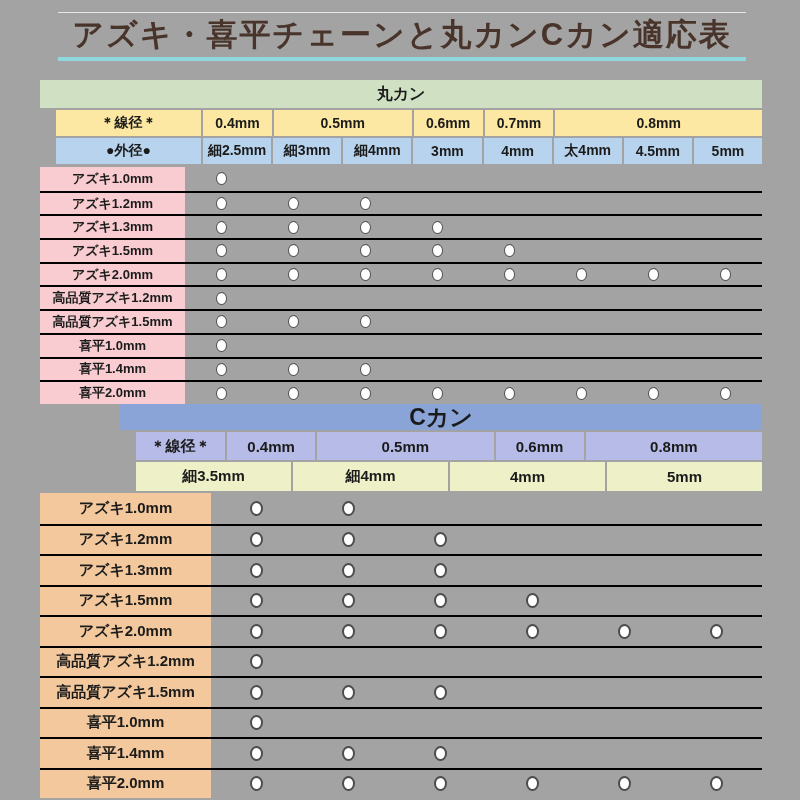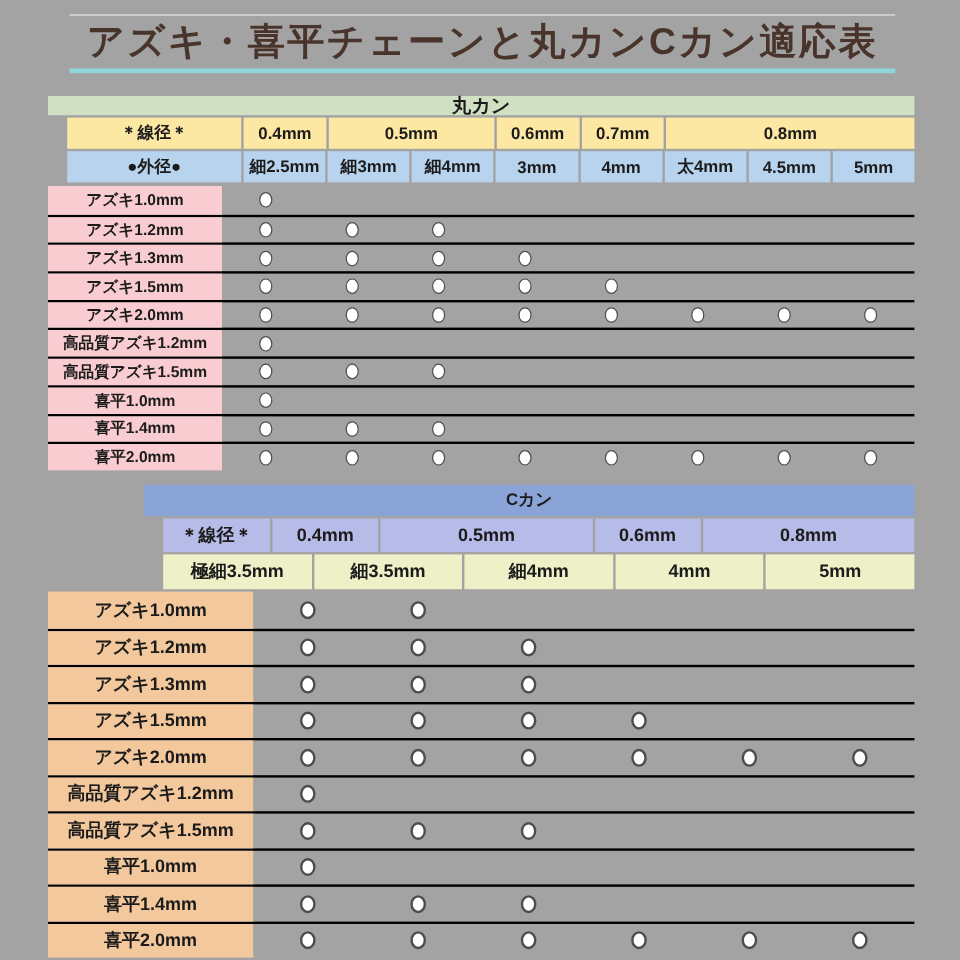--- a/index.html
+++ b/index.html
@@ -19,33 +19,33 @@
   .caption{display:flex;align-items:center;justify-content:center;box-sizing:border-box;}
   .hrow{display:flex;gap:2px;padding-left:16px;}
   .hcell{display:flex;align-items:center;justify-content:center;box-sizing:border-box;}
   .t-body{display:block;}
   .t-row{display:flex;box-sizing:border-box;align-items:flex-end;}
   .t-row + .t-row{border-top:2px solid #000000;}
   .rlabel{display:flex;align-items:center;justify-content:center;box-sizing:border-box;height:100%;}
   .mcell{flex:1;display:flex;align-items:center;justify-content:center;height:100%;}
   
   .t1{position:absolute;left:40px;top:80px;width:722px;}
-  .t1 .caption{height:16px;margin-bottom:2px;background:#cfe1c2;font-size:16px;}
+  .t1 .caption{height:28px;margin-bottom:2px;background:#cfe1c2;font-size:16px;}
   .t1 .hrow{margin-bottom:2px;}
   .t1 .row-wire .hcell{height:26px;background:#fce8a2;font-size:14px;}
   .t1 .row-outer{margin-bottom:3px;}
   .t1 .row-outer .hcell{height:26px;background:#b7d3ed;font-size:14px;}
   .t1 .hlabel{flex:0 0 145px;}
   .t1 .gcell{flex-grow:1;flex-basis:0;}
   .t1 .t-row{height:23.7px;}
   .t1 .rlabel{flex:0 0 145px;background:#f8ccd0;font-size:13px;}
   .t1 .circle{width:11px;height:13px;border:1.5px solid #4d4d4d;border-radius:50%;box-sizing:border-box;background:#fff;}
   
   .t2h{position:absolute;left:120px;top:404px;width:642px;}
-  .t2h .caption{height:26px;margin-bottom:2px;background:#8ba4d8;font-size:14px;}
+  .t2h .caption{height:26px;margin-bottom:2px;background:#8ba4d8;font-size:23px;}
   .t2h .hrow{margin-bottom:2px;}
   .t2h .row-wire .hcell{height:28px;background:#b6bce7;font-size:15px;}
   .t2h .row-outer .hcell{height:29px;background:#eef0c8;font-size:15px;}
   .t2h .hlabel{flex:0 0 89px;}
   .t2h .gcell{flex-grow:1;flex-basis:0;}
   .t2b{position:absolute;left:40px;top:493px;width:722px;}
   .t2b .t-row{height:30.5px;}
   .t2b .rlabel{flex:0 0 171px;background:#f3c89d;font-size:15px;}
   .t2b .circle{width:13px;height:15px;border:2px solid #4d4d4d;border-radius:50%;box-sizing:border-box;background:#fff;}
 </style>
@@ -273,21 +273,20 @@
     <div class="caption">Cカン</div>
     <div id="t2-head">
         <div class="hrow row-wire">
           <div class="hcell hlabel">＊線径＊</div>
           <div class="hcell gcell" style="flex-grow: 1;">0.4mm</div>
           <div class="hcell gcell" style="flex-grow: 2;">0.5mm</div>
           <div class="hcell gcell" style="flex-grow: 1;">0.6mm</div>
           <div class="hcell gcell" style="flex-grow: 2;">0.8mm</div>
         </div>
         <div class="hrow row-outer">
-          <div class="hcell gcell">極細3.5mm</div>
           <div class="hcell gcell">細3.5mm</div>
           <div class="hcell gcell">細4mm</div>
           <div class="hcell gcell">4mm</div>
           <div class="hcell gcell">5mm</div>
         </div>
       </div>
   </div>
   <div class="t2b">
     <div id="t2-body" class="t-body">
         <div class="t-row">

